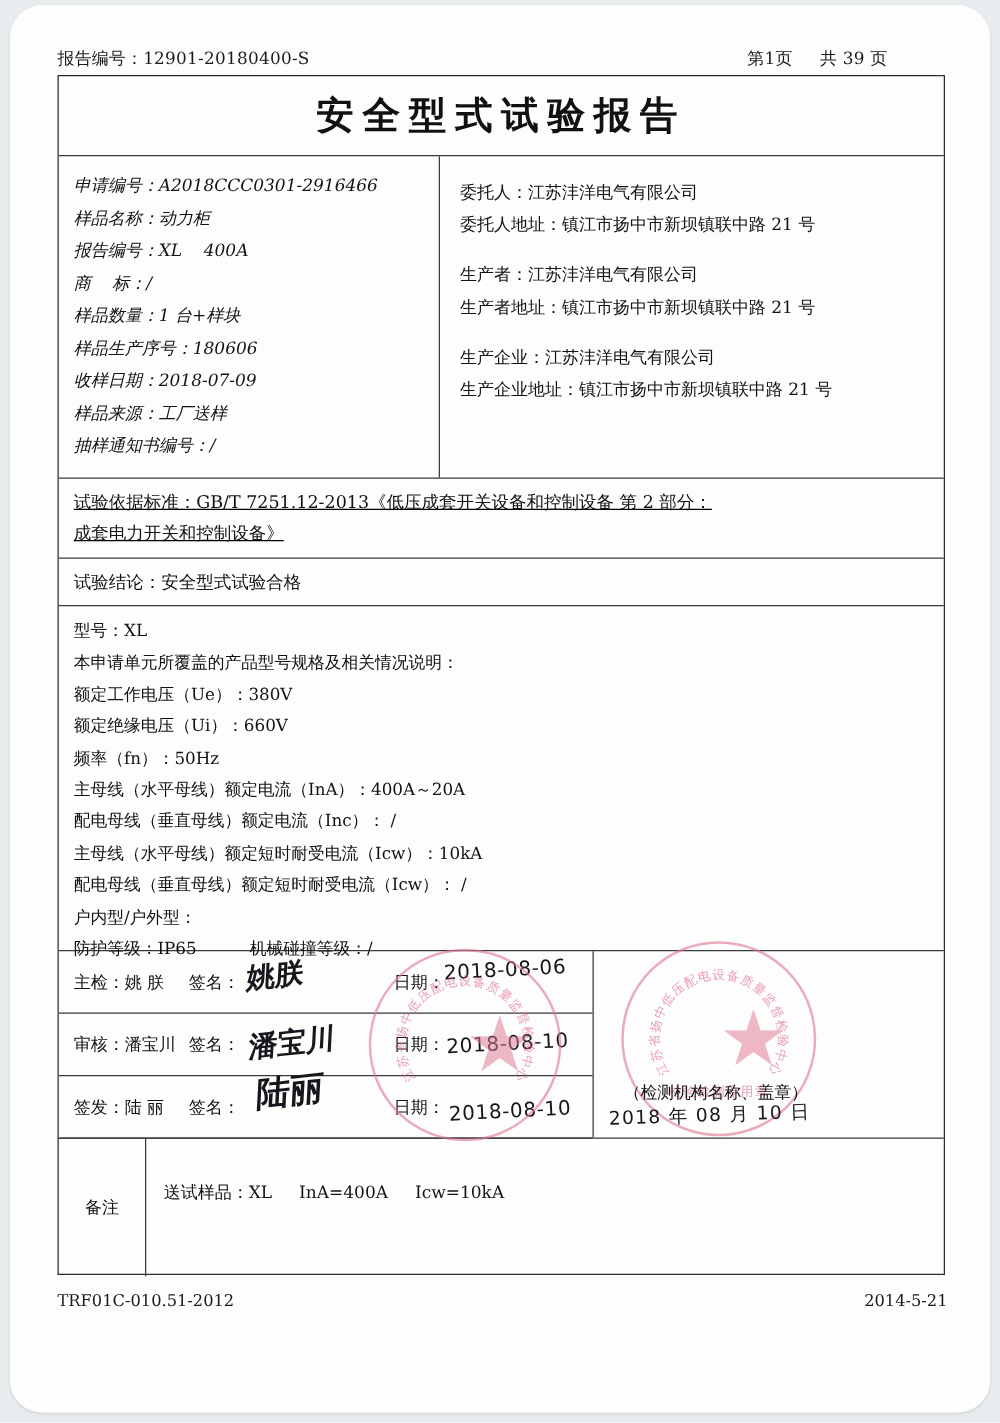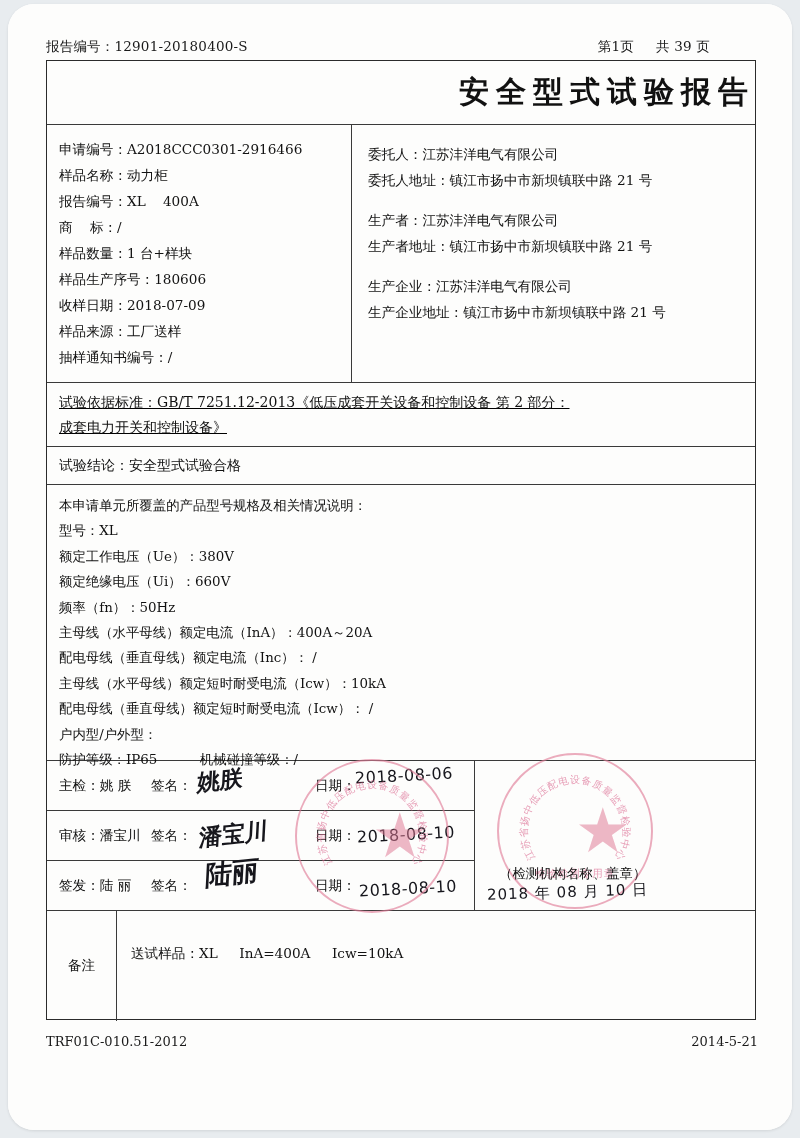--- a/index.html
+++ b/index.html
@@ -34,29 +34,29 @@
   .frame{
     position:absolute;left:38px;top:56px;width:710px;height:960px;
     border:1.6px solid #2b2b2b;
     box-sizing:border-box;
   }
 
   .row{border-bottom:1.2px solid #3a3a3a;box-sizing:border-box;position:relative;}
   .rowlast{border-bottom:none;}
 
   
-  .title-row{height:64px;display:flex;align-items:center;justify-content:flex-end;}
+  .title-row{height:64px;display:flex;align-items:center;justify-content:center;}
   .title{
     font-size:30px;font-weight:bold;letter-spacing:7px;
     color:#111;font-family:"DejaVu Serif","Liberation Serif",serif;
   }
 
   
   .info-row{height:258px;display:flex;}
-  .info-l{width:305px;border-right:1.2px solid #3a3a3a;box-sizing:border-box;padding:11px 0 0 12px;}
+  .info-l{width:305px;border-right:1.2px solid #3a3a3a;box-sizing:border-box;padding:11px 0 0 12px;font-style:italic;}
   .info-r{flex:1;box-sizing:border-box;padding:16px 0 0 16px;}
   .line{font-size:13.6px;line-height:26px;color:#121212;white-space:pre;}
   .lbl{display:inline;}
   .val{display:inline;}
   .gap{height:14px;}
 
   
   .std-row{height:64px;padding:7px 10px 0 12px;box-sizing:border-box;text-decoration:underline;}
   .std{font-size:14px;line-height:25px;color:#111;}
 
@@ -180,22 +180,22 @@
       <div class="row std-row">
         <div class="std"><span>试验依据标准：</span><span>GB/T 7251.12-2013《低压成套开关设备和控制设备 第 2 部分：</span></div>
         <div class="std">成套电力开关和控制设备》</div>
       </div>
 
       <div class="row con-row">
         <div class="con"><span>试验结论：</span><span>安全型式试验合格</span></div>
       </div>
 
       <div class="row spec-row">
+        <div class="spec">型号：XL</div>
         <div class="spec">本申请单元所覆盖的产品型号规格及相关情况说明：</div>
-        <div class="spec">型号：XL</div>
         <div class="spec">额定工作电压（Ue）：380V</div>
         <div class="spec">额定绝缘电压（Ui）：660V</div>
         <div class="spec">频率（fn）：50Hz</div>
         <div class="spec">主母线（水平母线）额定电流（InA）：400A～20A</div>
         <div class="spec">配电母线（垂直母线）额定电流（Inc）： /</div>
         <div class="spec">主母线（水平母线）额定短时耐受电流（Icw）：10kA</div>
         <div class="spec">配电母线（垂直母线）额定短时耐受电流（Icw）： /</div>
         <div class="spec">户内型/户外型：</div>
         <div class="spec">防护等级：IP65          机械碰撞等级：/</div>
       </div>

